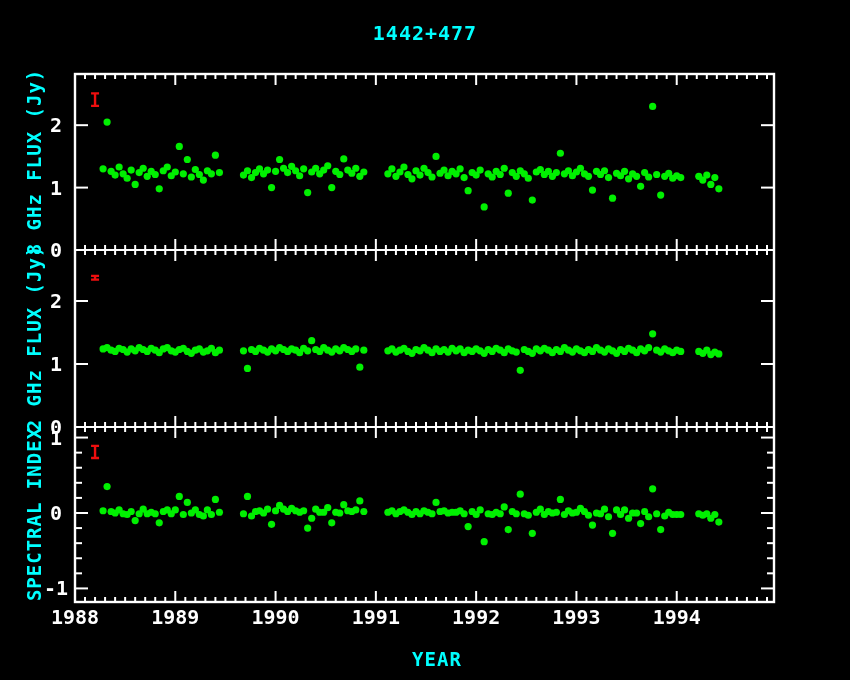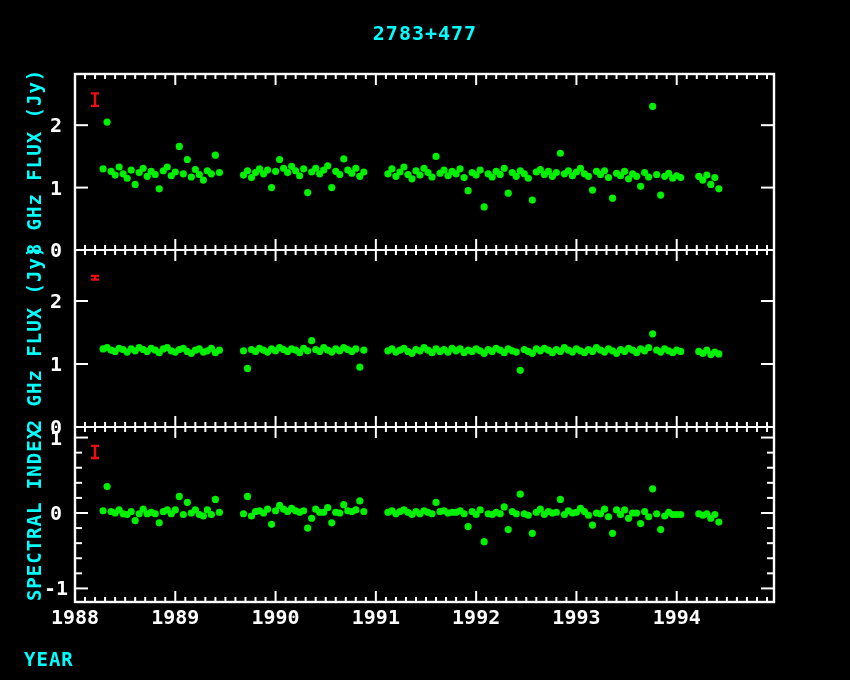--- a/index.html
+++ b/index.html
@@ -1,20 +1,20 @@
 <!DOCTYPE html>
 <html><head>
 <meta charset="utf-8">
 <style>
   html,body{margin:0;padding:0;background:#000;width:850px;height:680px;overflow:hidden;}
   #plot-root{position:relative;width:850px;height:680px;background:#000;
              font-family:"DejaVu Sans Mono","Liberation Mono",monospace;}
   .cyan-label{position:absolute;color:#00ffff;font-weight:bold;white-space:nowrap;}
   #chart-title{left:0;right:0;top:21px;text-align:center;font-size:20px;letter-spacing:1px;}
-  #x-axis-label{left:0;right:0;top:648px;font-size:19px;letter-spacing:1px;padding-left:24px;}
+  #x-axis-label{left:0;right:0;top:648px;text-align:center;font-size:19px;letter-spacing:1px;padding-left:24px;}
   .y-rot{font-size:19px;letter-spacing:1px;transform:translate(-50%,-50%) rotate(-90deg);}
   #ylab0{left:34px;top:162px;}
   #ylab1{left:34px;top:338px;}
   #ylab2{left:34px;top:514px;}
   svg{position:absolute;left:0;top:0;}
 </style>
 </head>
 <body>
 
 <div id="plot-root">
@@ -912,18 +912,18 @@
       <circle cx="676.7216642754639" cy="514.5" r="3.6" fill="#00f000"></circle>
       <circle cx="680.7331420372967" cy="514.5" r="3.6" fill="#00f000"></circle>
       <circle cx="698.784791965567" cy="513.7456896551724" r="3.6" fill="#00f000"></circle>
       <circle cx="702.7962697273997" cy="515.2543103448276" r="3.6" fill="#00f000"></circle>
       <circle cx="706.8077474892325" cy="513.7456896551724" r="3.6" fill="#00f000"></circle>
       <circle cx="710.8192252510653" cy="518.2715517241379" r="3.6" fill="#00f000"></circle>
       <circle cx="714.8307030129209" cy="514.5" r="3.6" fill="#00f000"></circle>
       <circle cx="718.8421807747537" cy="522.0431034482758" r="3.6" fill="#00f000"></circle>
       <path d="M91.05738880918669,445.85775862068965L99.05738880918669,445.85775862068965M95.05738880918669,445.85775862068965L95.05738880918669,457.92672413793105M91.05738880918669,457.92672413793105L99.05738880918669,457.92672413793105" stroke="#ee0e0e" stroke-width="2.4" fill="none"></path>
     </svg>
-  <div id="chart-title" class="cyan-label">2783+477</div>
+  <div id="chart-title" class="cyan-label">1442+477</div>
   <div id="ylab0" class="cyan-label y-rot">8 GHz FLUX (Jy)</div>
   <div id="ylab1" class="cyan-label y-rot">2 GHz FLUX (Jy)</div>
   <div id="ylab2" class="cyan-label y-rot">SPECTRAL INDEX</div>
   <div id="x-axis-label" class="cyan-label">YEAR</div>
 </div>
 
 </body></html>

